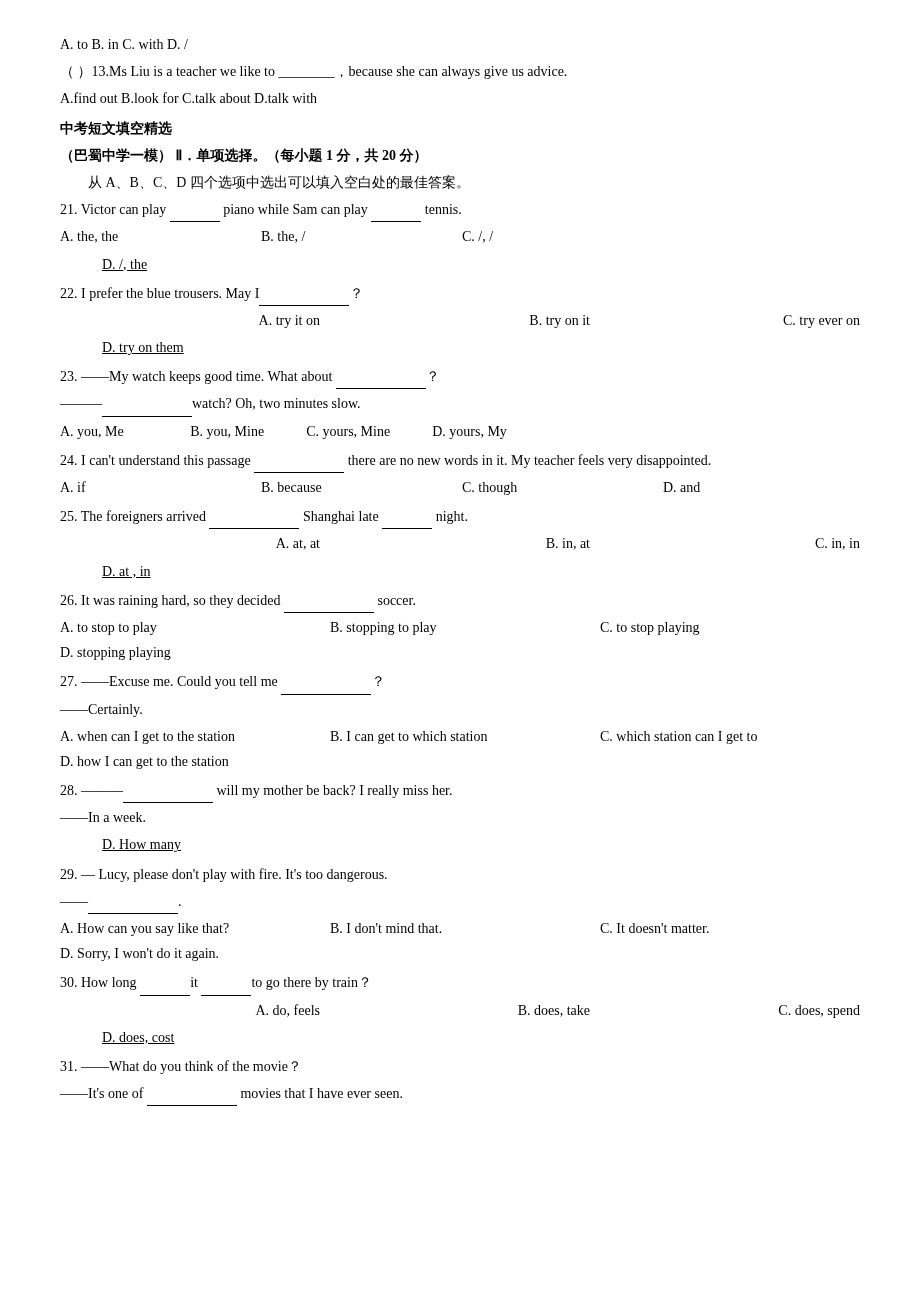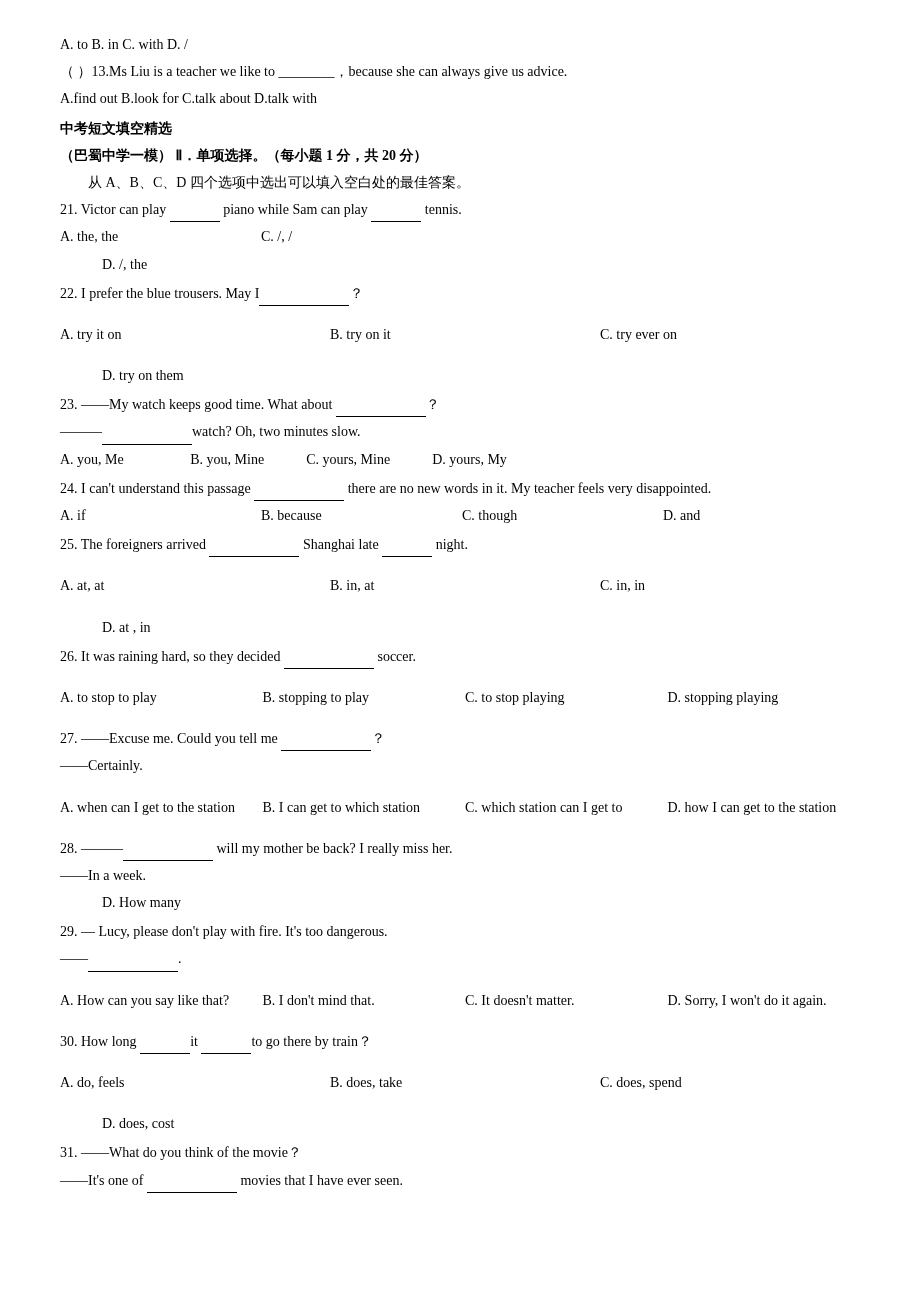--- a/index.html
+++ b/index.html
@@ -37,38 +37,40 @@
       vertical-align: bottom;
     }
     .blank-sm {
       min-width: 50px;
     }
     .blank-lg {
       min-width: 90px;
     }
     .options-2col {
       display: grid;
-      grid-template-columns: 1fr 1fr 1fr 1fr;
+      grid-template-columns: 1fr 1fr 1fr;
       gap: 0 10px;
-      margin: 16px 0;
+      margin: 2px 0;
     }
     .options-4col {
       display: grid;
       grid-template-columns: 1fr 1fr 1fr 1fr;
       gap: 0 4px;
       margin: 2px 0;
     }
     .options-3col {
       display: grid;
       grid-template-columns: 1fr 1fr 1fr;
       gap: 0 10px;
-      margin: 16px 0;
+      margin: 2px 0;
+      text-align: right;
     }
     .sub-indent {
       margin-left: 3em;
+      text-decoration: underline;
     }
   </style>
 </head>
 <body>
 
 <div>
 
   <div class="line">
     <span>A. to    B. in    C. with    D. /</span>
   </div>
@@ -83,20 +85,21 @@
   <div class="line bold">（巴蜀中学一模）  Ⅱ．单项选择。（每小题 1 分，共 20 分）</div>
 
   <div class="line indent">从 A、B、C、D 四个选项中选出可以填入空白处的最佳答案。</div>
 
   <div class="section">
     <div class="line">
       <span>21. Victor can play <span class="blank blank-sm"></span> piano while Sam can play <span class="blank blank-sm"></span> tennis.</span>
     </div>
     <div class="options-4col">
       <span>A. the, the</span>
+      <span>B. the, /</span>
       <span>C. /, /</span>
       <span></span>
     </div>
     <div class="sub-indent">D. /, the</div>
   </div>
 
   <div class="section">
     <div class="line">
       22. I prefer the blue trousers. May I<span class="blank blank-lg"></span>？
     </div>

